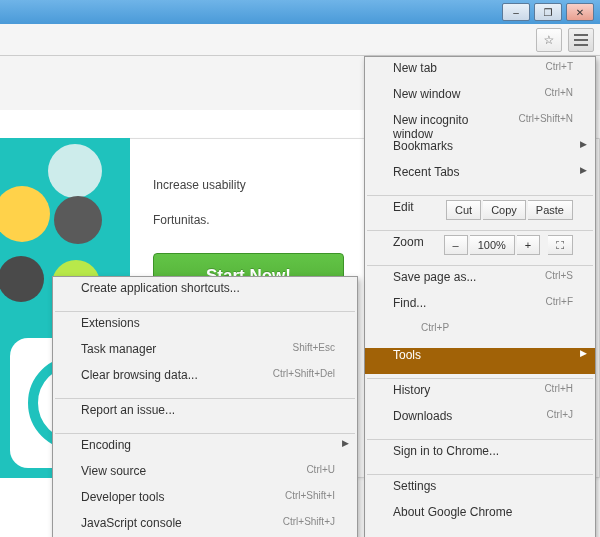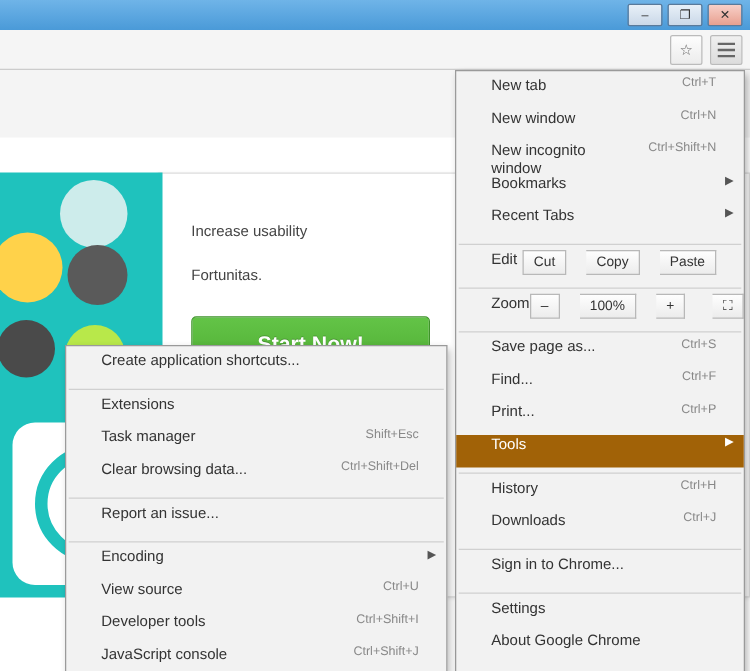--- a/index.html
+++ b/index.html
@@ -33,21 +33,21 @@
 .start-btn { margin-top: 20px; display:inline-block; padding: 12px 52px; background: linear-gradient(#63c447,#4eab32); border:1px solid #3d9428; border-radius:4px; color:#fff; font-size:17px; font-weight:600; text-shadow:0 -1px 0 rgba(0,0,0,.2); }
 
 .menu { position:absolute; background:#f2f2f2; border:1px solid #9a9a9a; box-shadow: 2px 3px 6px rgba(0,0,0,.3); }
 .menu-row { display:flex; align-items:flex-start; height:26px; padding: 0 22px 0 28px; color:#333; position:relative; }
 .menu-row .label { flex:1; }
 .menu-row .shortcut { color:#888; margin-left: 28px; font-size:10px; }
 .menu-row.highlight { background:#a16207; color:#fff; }
 .menu-row .arrow { position:absolute; right:8px; color:#555; font-size:9px; }
 .menu-row.highlight .arrow { color:#fff; }
 .sep { height:1px; background:#d0d0d0; margin: 4px 2px; }
-.edit-btns, .zoom-btns { display:flex; gap:16px; margin-left:auto; }
+.edit-btns, .zoom-btns { display:flex; gap:2px; margin-left:auto; }
 .mini { border:1px solid #b8b8b8; background:linear-gradient(#fefefe,#ececec); height:20px; padding:0 8px; display:flex; align-items:center; font-size:11px; color:#333; }
 .mini + .mini { border-left:none; }
 .fs { margin-left:6px; }
 
 .main-menu { top:56px; right:4px; width:232px; padding:4px 0; z-index:20; }
 .sub-menu { top:276px; left:52px; width:306px; padding:4px 0; z-index:30; }
 
 .watermark { position:absolute; left:120px; top:240px; font-size:60px; font-style:italic; color:rgba(0,0,0,.06); font-weight:300; pointer-events:none; letter-spacing:2px; }
 </style>
 </head>
@@ -135,21 +135,20 @@
   <div class="sep"></div>
   <div class="menu-row">
       <span class="label">Save page as...</span>
       <span class="shortcut">Ctrl+S</span>
     </div>
   <div class="menu-row">
       <span class="label">Find...</span>
       <span class="shortcut">Ctrl+F</span>
     </div>
   <div class="menu-row">
-      <span class="label">Print...</span>
       <span class="shortcut">Ctrl+P</span>
     </div>
   <div class="menu-row highlight">
       <span class="label">Tools</span>
       <span class="arrow">▶</span>
     </div>
   <div class="sep"></div>
   <div class="menu-row">
       <span class="label">History</span>
       <span class="shortcut">Ctrl+H</span>

